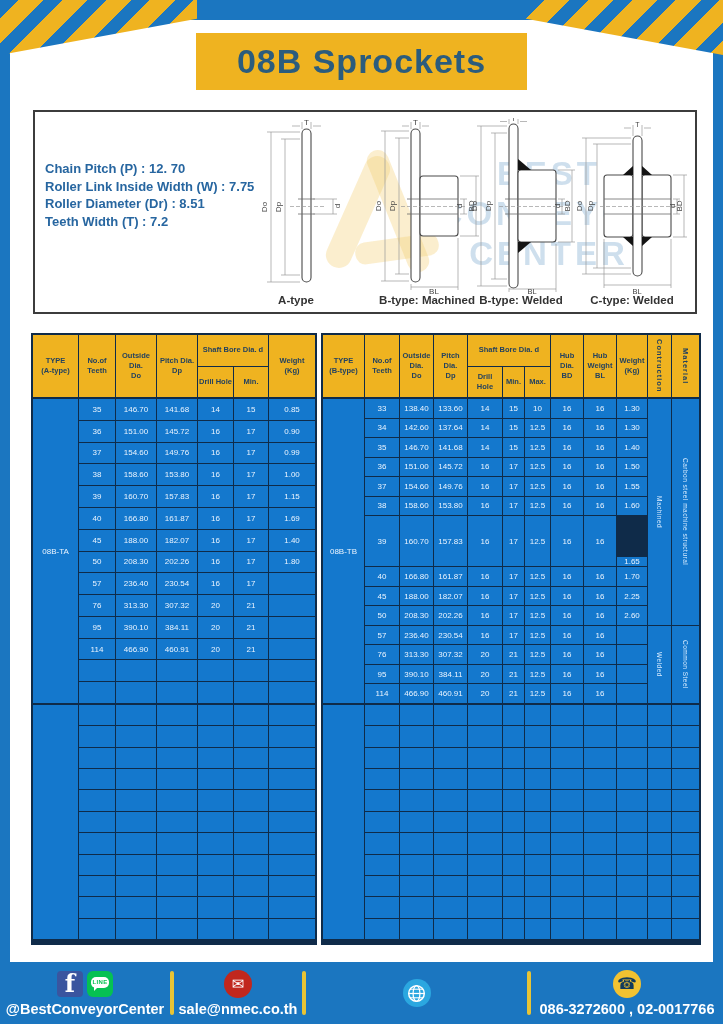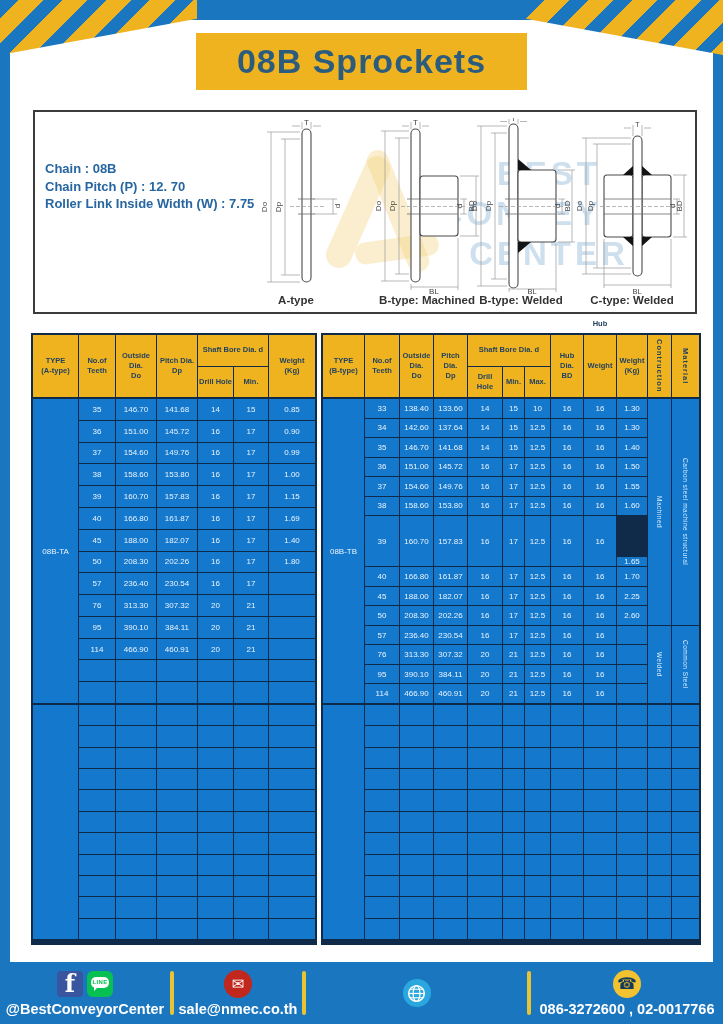--- a/index.html
+++ b/index.html
@@ -83,23 +83,24 @@
         <i class="s1"></i>
         <i class="s2"></i>
         <i class="s3"></i>
       </div>
     <div class="wm-text">
       <div>BEST</div>
       <div>CONVEYOR</div>
       <div>CENTER</div>
     </div>
     <div class="spec-text">
-      <div>Chain : 08B</div>
       <div>Chain Pitch (P) : 12. 70</div>
       <div>Roller Link Inside Width (W) : 7.75</div>
+      <div>Roller Diameter (Dr) : 8.51</div>
+      <div>Teeth Width (T) : 7.2</div>
     </div>
 
     <div class="drawing" style="left:205px;">
       <svg width="112" height="176" viewBox="0 0 112 176">
         <line class="dim" x1="62" y1="11" x2="62" y2="4"></line>
           <line class="dim" x1="71" y1="11" x2="71" y2="4"></line>
         <line class="dim" x1="52" y1="8" x2="60" y2="8"></line>
           <line class="dim" x1="73" y1="8" x2="81" y2="8"></line>
         <text x="66.5" y="7" text-anchor="middle">T</text>
         <line class="dim" x1="60" y1="14" x2="27" y2="14"></line>
@@ -443,21 +444,21 @@
           <div>Dp</div>
         </div>
         <div class="hc" style="grid-area: 1 / 5 / auto / 8;">Shaft Bore Dia. d</div>
         <div class="hc" style="grid-area: 2 / 5;">Drill Hole</div>
         <div class="hc" style="grid-area: 2 / 6;">Min.</div>
         <div class="hc" style="grid-area: 2 / 7;">Max.</div>
         <div class="hc" style="grid-area: 1 / 8 / 3;">
           <div>Hub Dia.</div>
           <div>BD</div>
         </div>
-        <div class="hc" style="grid-area: 1 / 9 / 3; gap: 32px;">
+        <div class="hc" style="grid-area: 1 / 9 / 3;">
           <div>Hub</div>
           <div>Weight</div>
           <div>BL</div>
         </div>
         <div class="hc" style="grid-area: 1 / 10 / 3;">
           <div>Weight</div>
           <div>(Kg)</div>
         </div>
         <div class="hc vhc" style="grid-area: 1 / 11 / 3;">Contruction</div>
         <div class="hc vhc" style="grid-area: 1 / 12 / 3;">Material</div>

